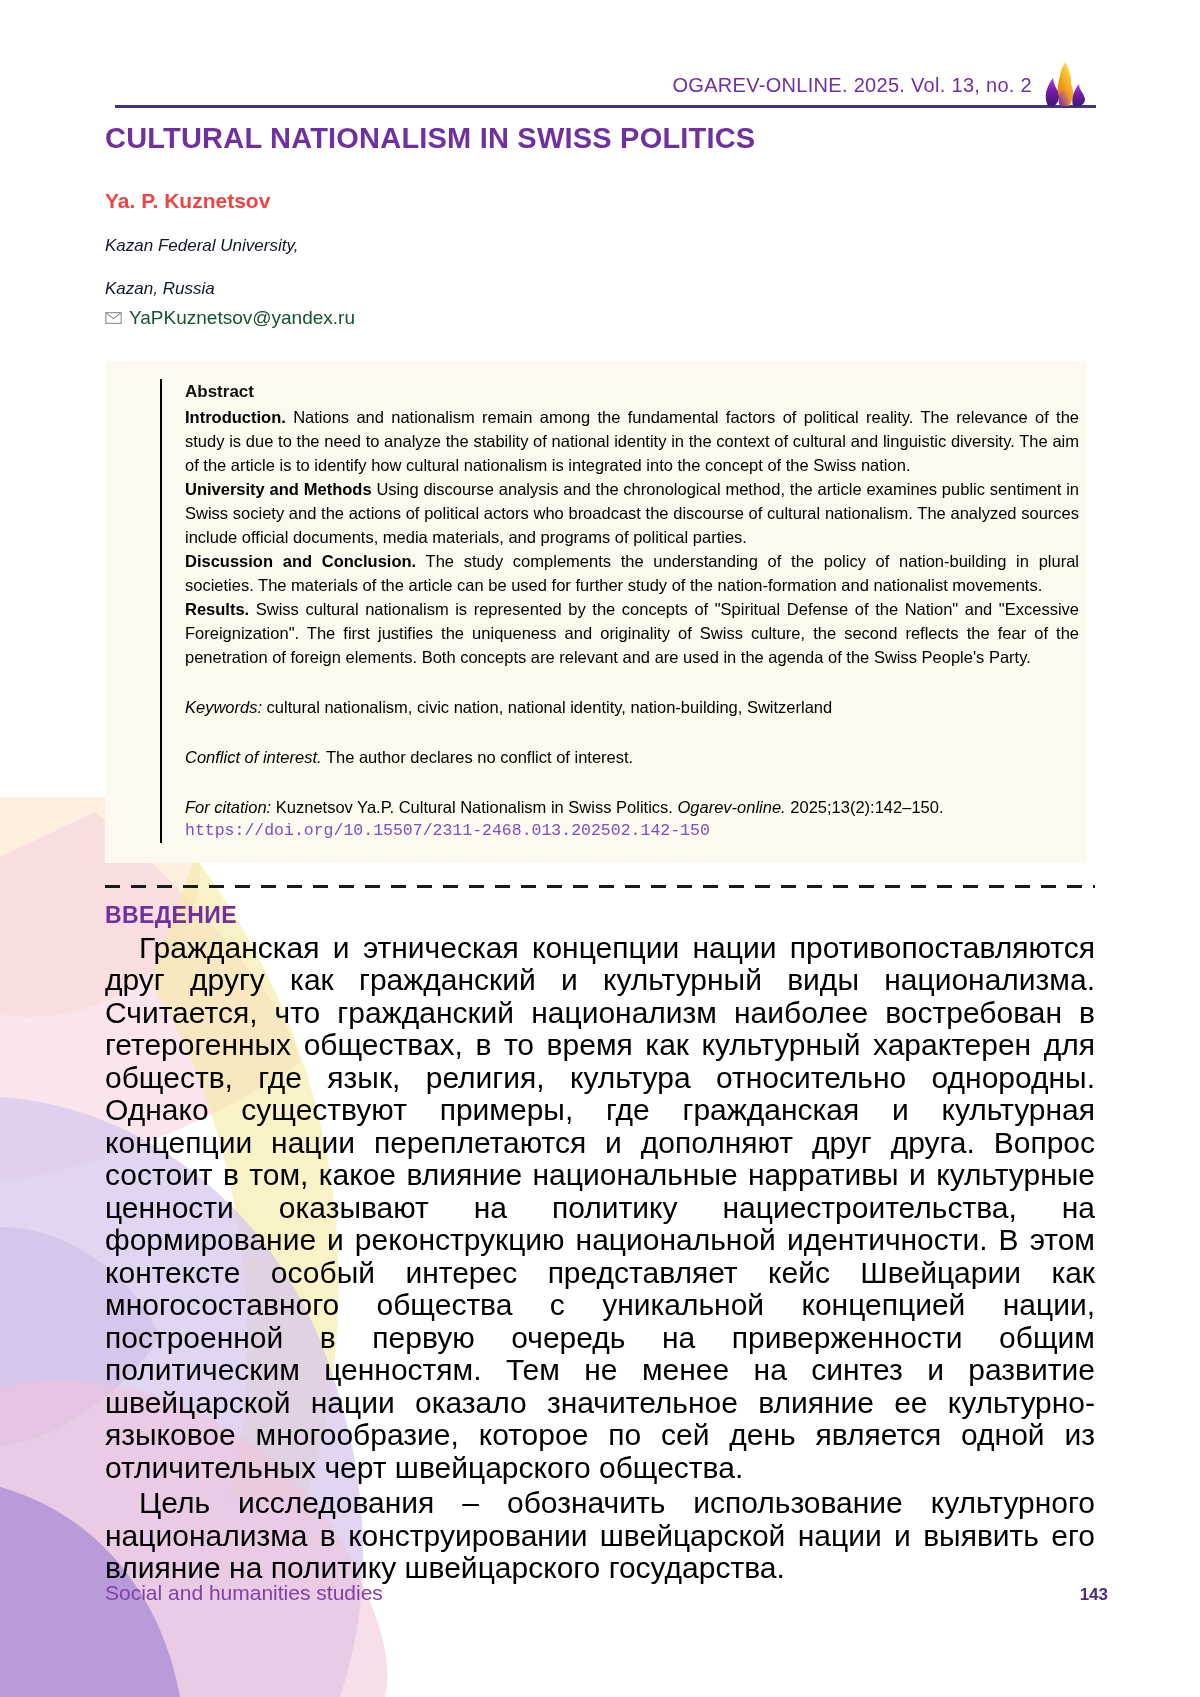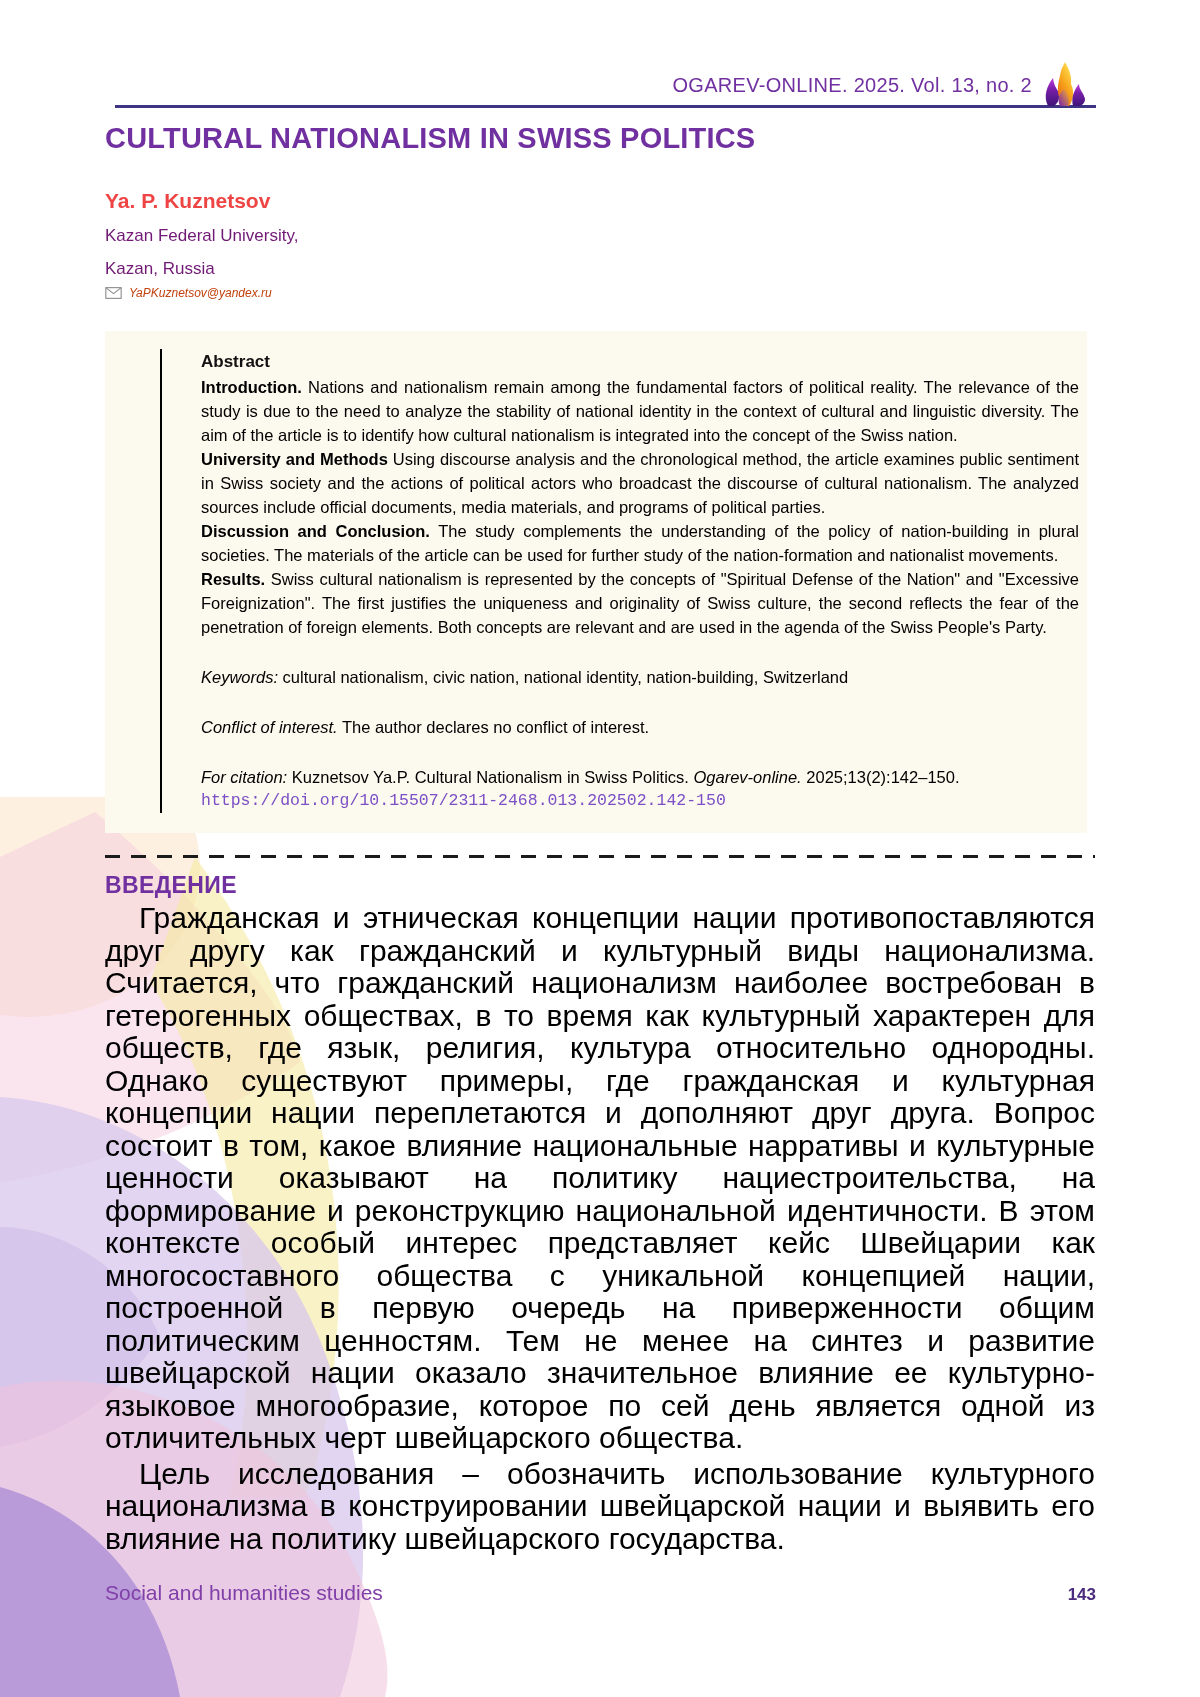--- a/index.html
+++ b/index.html
@@ -42,36 +42,36 @@
   }
   
   .content{position:relative;z-index:1;padding:0 105px;}
   .title{
     margin-top:122px;
     font-size:29px;font-weight:bold;letter-spacing:.2px;
     color:var(--accent-purple);
   }
   .author-block{margin-top:32px;line-height:1.35;}
   .author-name{font-size:21px;font-weight:bold;color:#ef4444;}
-  .affiliation{font-size:17px;color:#701a75;margin-top:10px;}
+  .affiliation{font-size:17px;color:#0f172a;margin-top:20px;font-style:italic;}
   .email-row{display:flex;align-items:center;gap:7px;margin-top:4px;}
   .envelope{width:17px;height:12px;flex:none;}
-  .email{font-size:12px;font-style:italic;color:#c2410c;text-decoration:none;}
+  .email{font-size:19px;color:#14532d;text-decoration:none;}
   
   .abstract-box{
     margin-top:30px;
     margin-left:0;margin-right:-97px; 
     width:982px;
     background:var(--abstract-bg);
     padding:18px 8px 20px 0;
   }
   .abstract-inner{
     margin-left:55px;
     border-left:2px solid #000;
-    padding-left:39px;
+    padding-left:23px;
   }
   .abstract-inner p{
     font-size:16.5px;line-height:24px;text-align:justify;color:#000;
   }
   .ab-heading{font-size:17px;font-weight:bold;line-height:26px;}
   .spacer{height:26px;}
   .citation{text-align:justify;}
   .doi{
     display:inline-block;
     font-size:16.5px;line-height:24px;
@@ -87,21 +87,21 @@
     font-size:23px;font-weight:bold;letter-spacing:.4px;
     color:var(--accent-purple);
   }
   .body-para{
     font-size:30px;line-height:32.5px;
     text-align:justify;text-indent:34px;color:#000;
     margin-top:3px;
   }
   
   .page-footer{
-    position:absolute;left:105px;right:104px;bottom:92px;
+    position:absolute;left:105px;right:92px;bottom:92px;
     display:flex;justify-content:space-between;align-items:baseline;
     z-index:1;
   }
   .footer-left{font-size:21px;color:var(--footer-purple);}
   .footer-right{font-size:17px;font-weight:bold;color:var(--page-number-purple);}
 </style>
 </head>
 <body>
 
 <div class="page">

